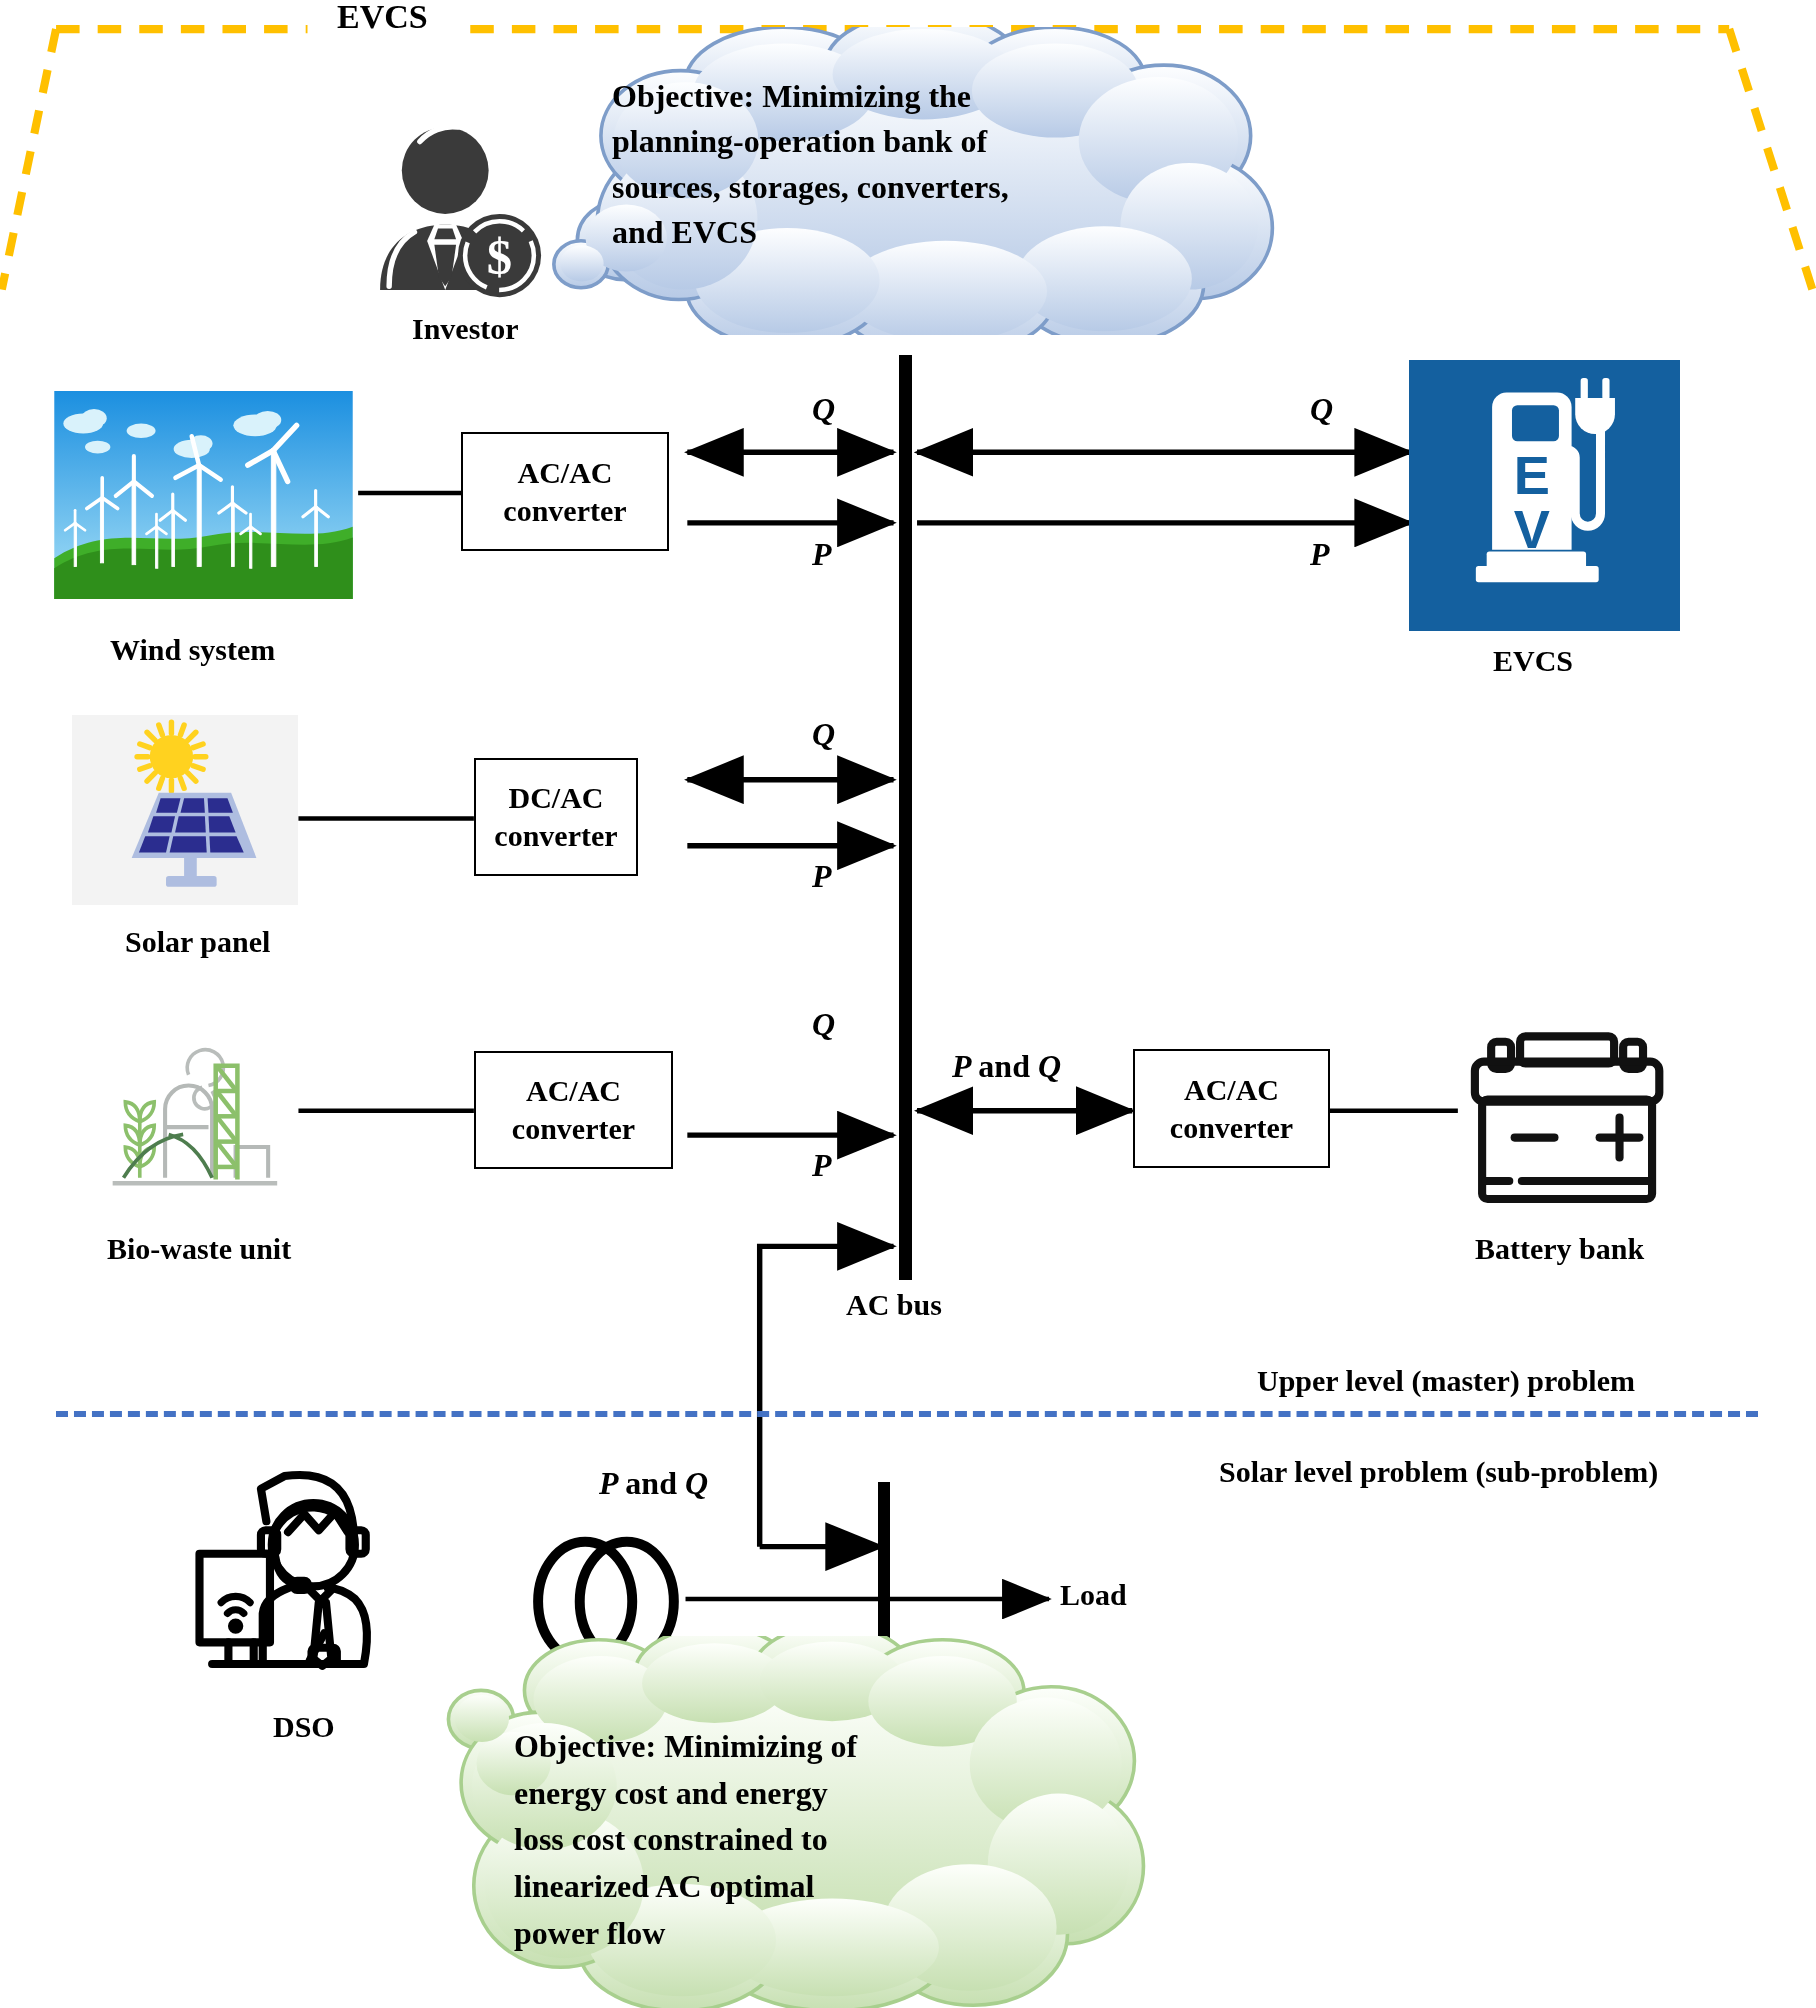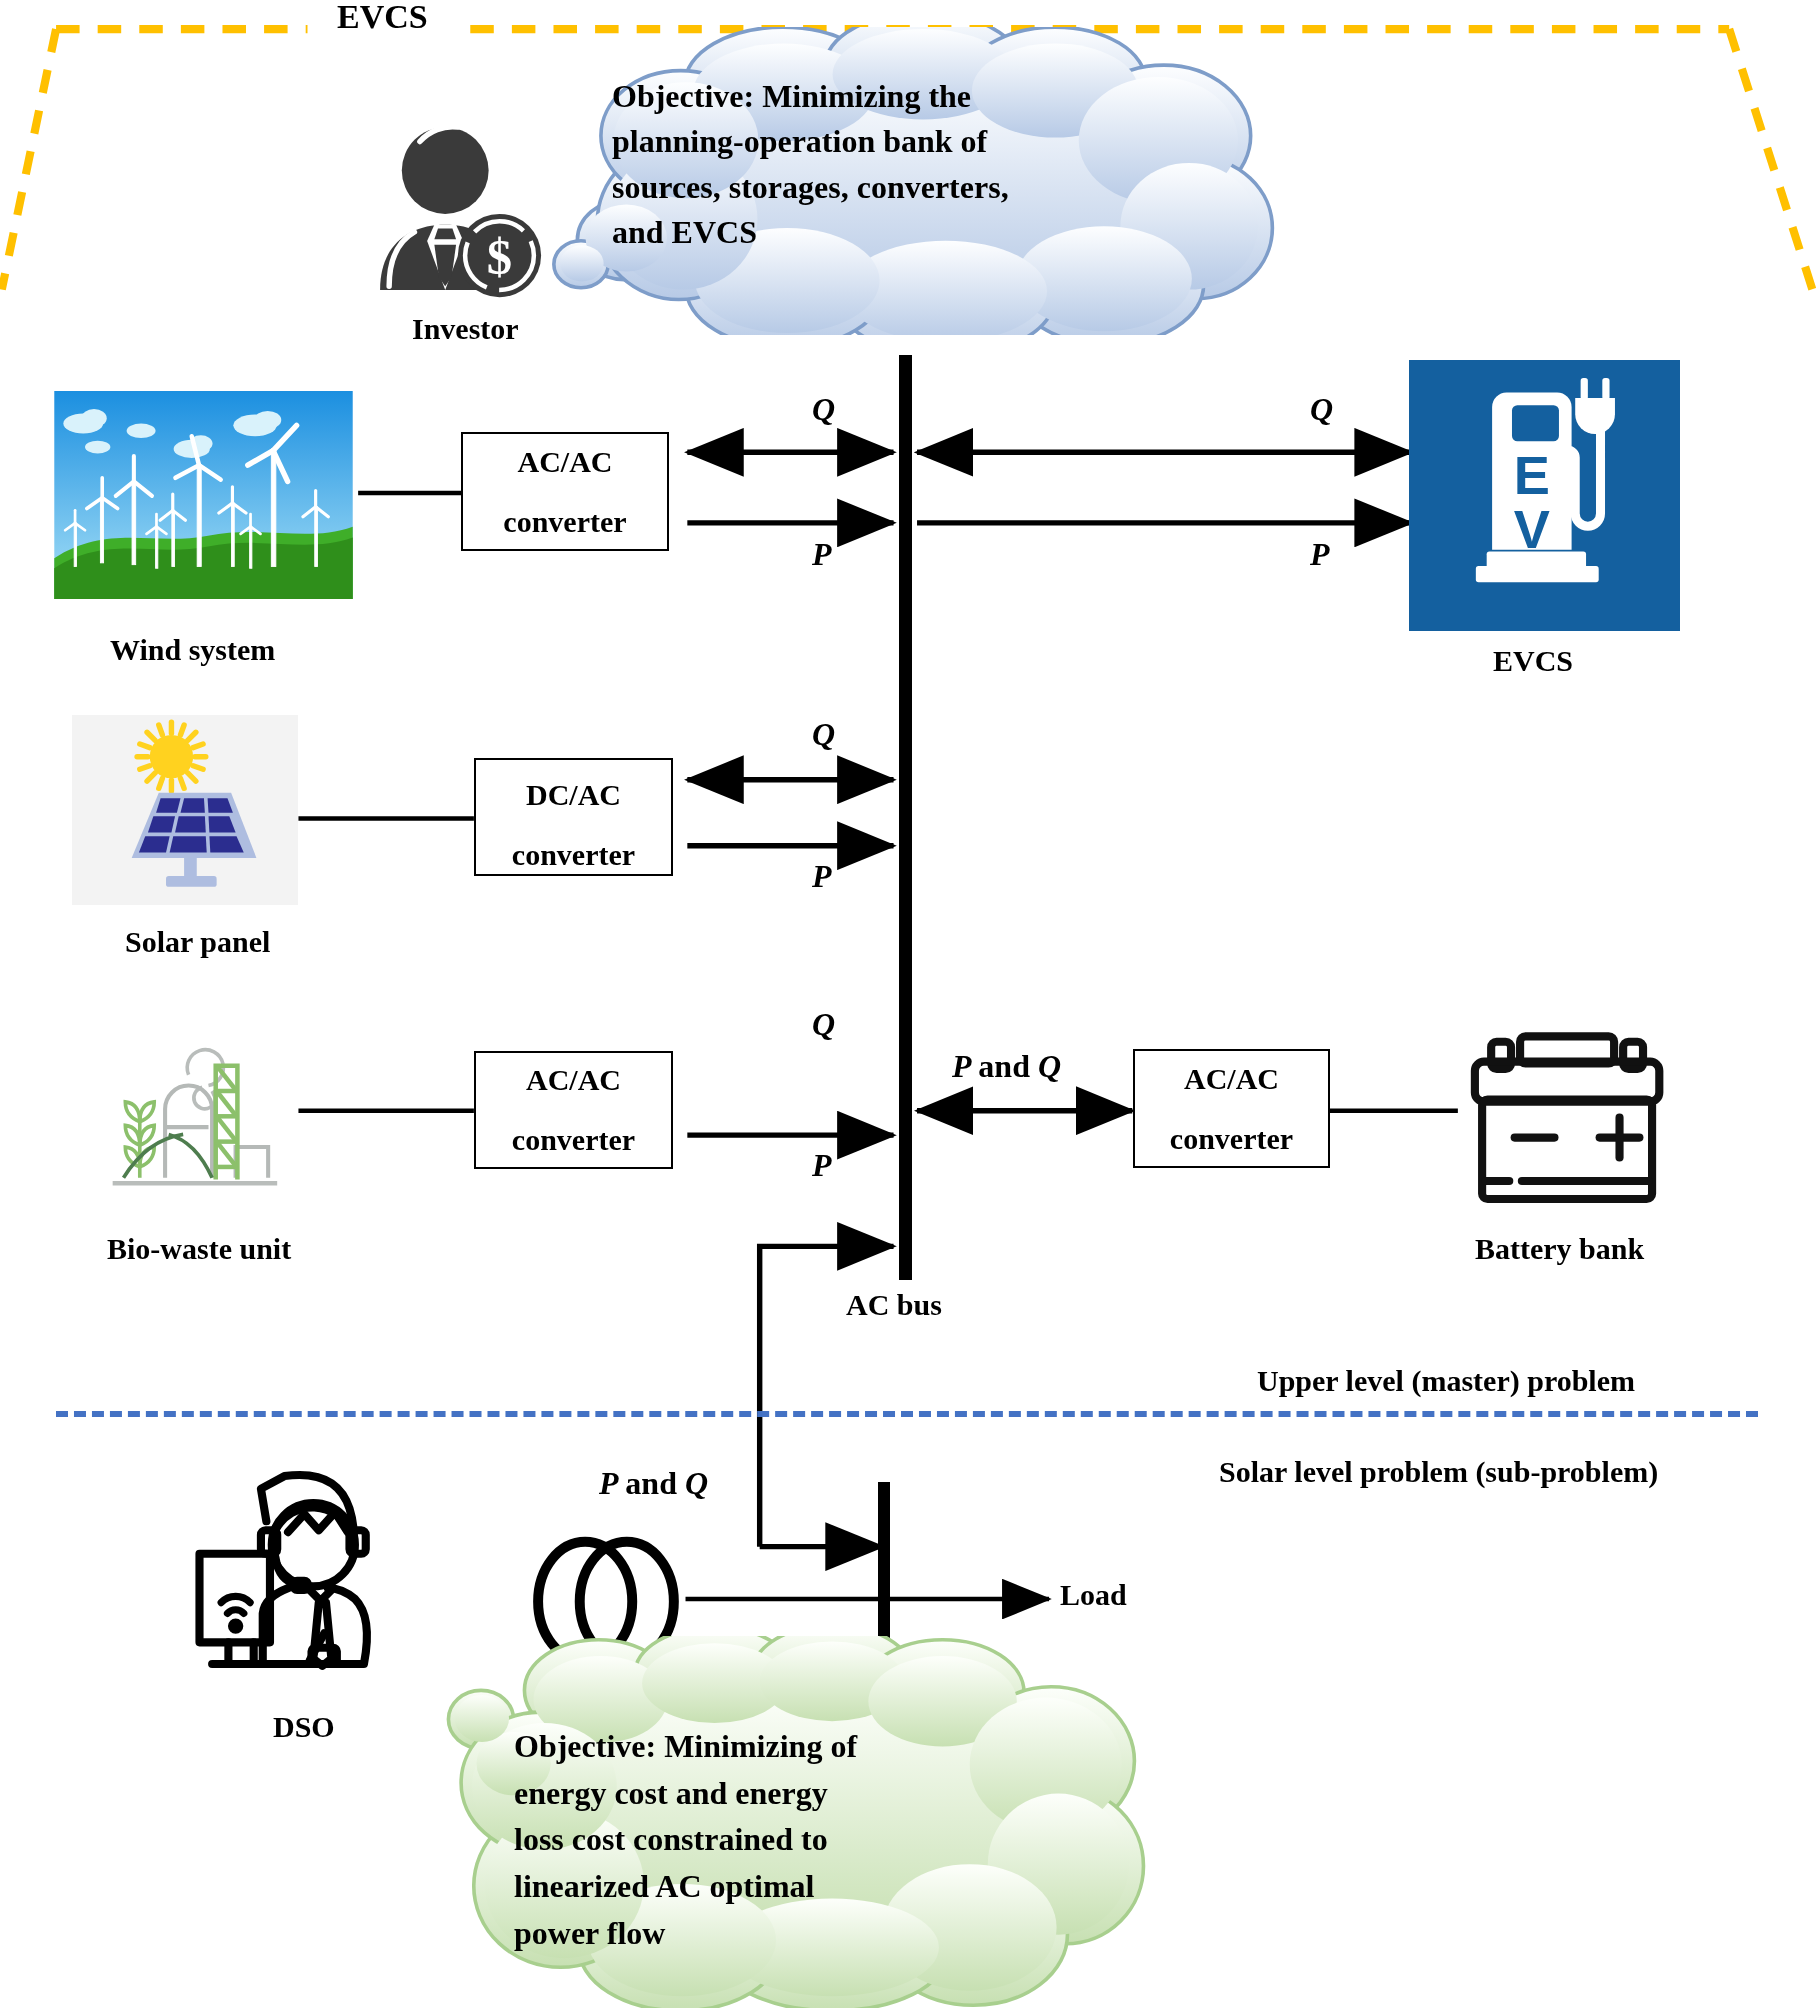--- a/index.html
+++ b/index.html
@@ -59,21 +59,20 @@
     display: flex;
     flex-direction: column;
     align-items: center;
     justify-content: center;
     font-family: "Liberation Serif", "DejaVu Serif", serif;
     font-weight: 700;
     font-size: 30px;
     line-height: 1.26;
     color: #000;
     text-align: center;
-    gap: 22px;
   }
 
   
   .busbar { position: absolute; background: #000; }
 
   
   svg.layer { position: absolute; left: 0; top: 0; width: 1816px; height: 2008px; pointer-events: none; }
 
   
   .iconbox { position: absolute; overflow: hidden; }
@@ -377,21 +376,21 @@
         <path d="M81,134 L108,134 L104,152 L74,152 Z"></path>
         <path d="M112,134 L148,134 L149,152 L108,152 Z"></path>
         <path d="M152,134 L182,134 L190,152 L153,152 Z"></path>
       </g>
       <rect x="124" y="158" width="14" height="20" fill="#aebde0"></rect>
       <rect x="104" y="178" width="56" height="12" rx="3" fill="#aebde0"></rect>
     </svg>
   </div>
   <div class="lbl lbl-32" style="left:100px; top:925px;margin-left:25px;">Solar panel</div>
 
-  <div class="conv" style="left:474px; top:758px; width:199px; height:118px;justify-content:flex-end;">
+  <div class="conv" style="left:474px; top:758px; width:164px; height:118px;">
     <span>DC/AC</span>
     <span>converter</span>
   </div>
 
   <div class="pq" style="left:812px; top:716px;">Q</div>
   <div class="pq" style="left:812px; top:858px;">P</div>
 
   <div class="iconbox" style="left:100px; top:1015px; width:226px; height:199px;">
     <svg viewBox="0 0 250 220" width="226" height="199">
       <g stroke="#b9bdbb" stroke-width="4" fill="none">

